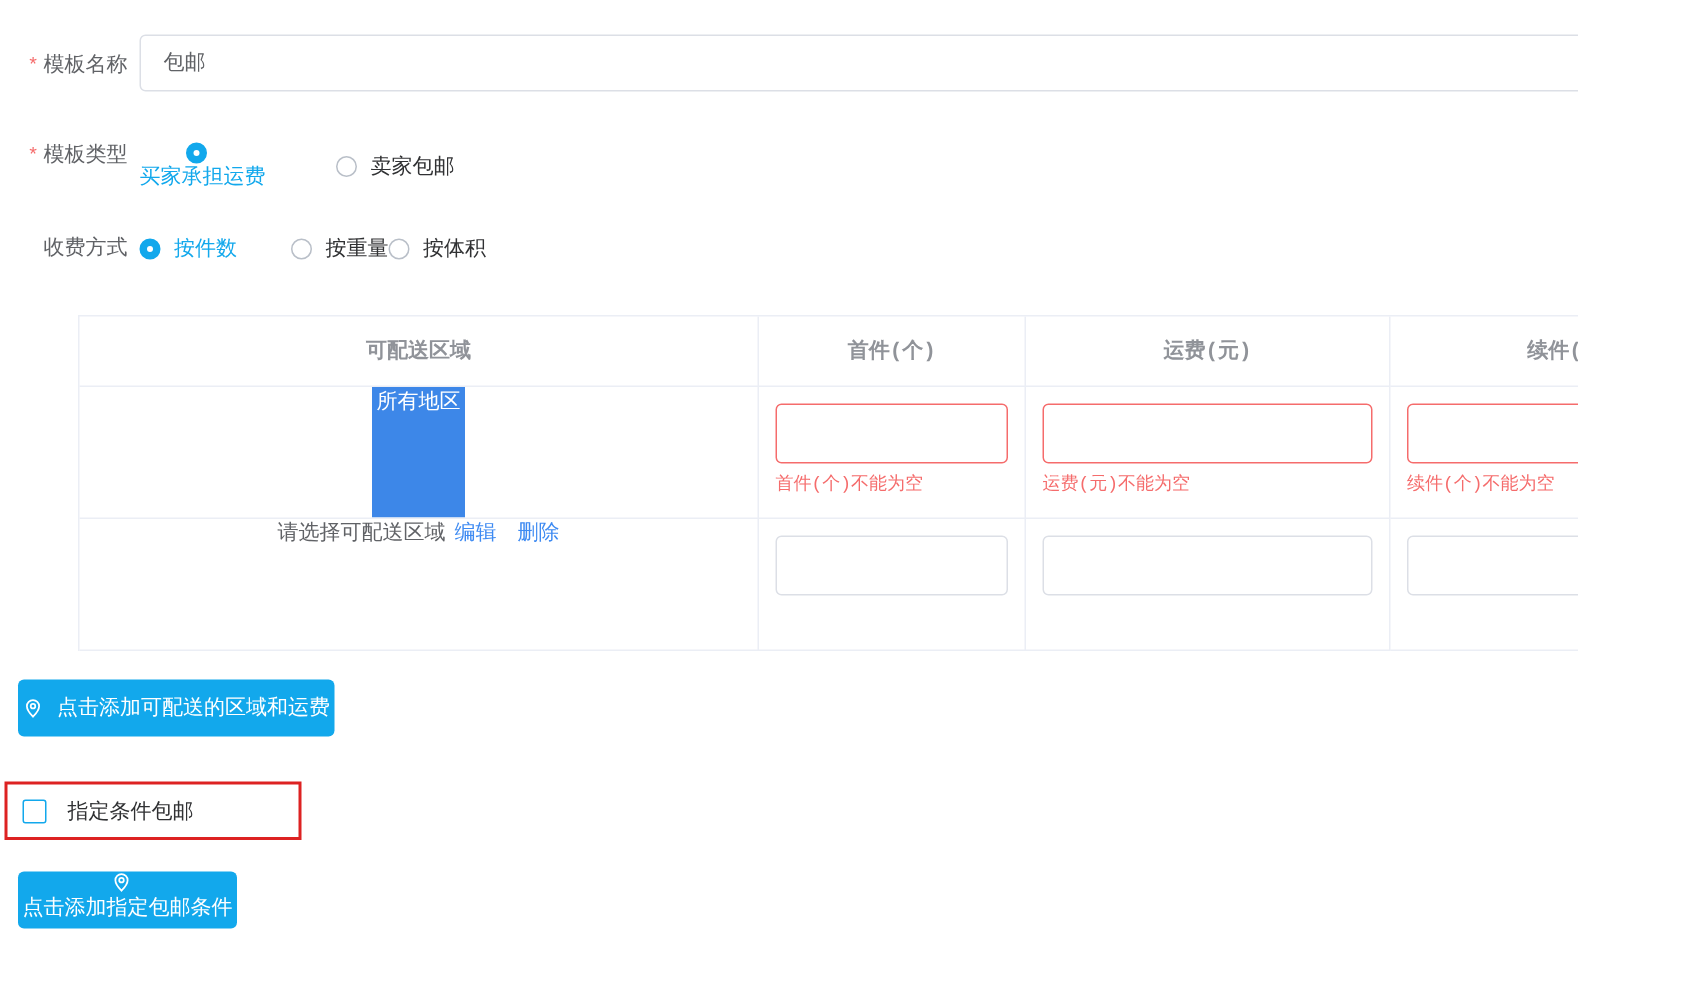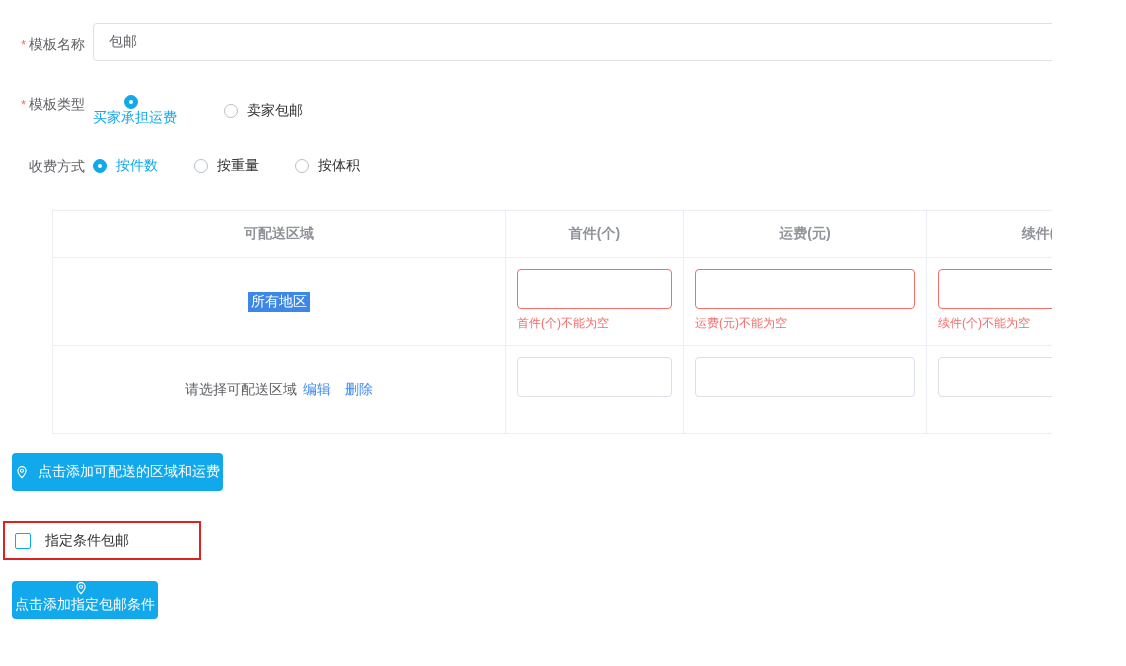--- a/index.html
+++ b/index.html
@@ -8,20 +8,21 @@
     font-family: "Liberation Sans", "DejaVu Sans", sans-serif;
     font-size: 14px;
     color: #606266;
   }
   .page {
     position: relative;
     width: 1052px;
     height: 666px;
     overflow: hidden;
     background: #fff;
+    font-family: Liberation Mono, monospace;
   }
 
   
   .field-label {
     position: absolute;
     left: 0; width: 85px;
     text-align: right;
     color: #606266;
     line-height: 16px;
     white-space: nowrap;
@@ -89,21 +90,21 @@
   .cell {
     border-right: 1px solid #ebeef5;
     border-bottom: 1px solid #ebeef5;
     overflow: hidden;
   }
   .th {
     display: flex; align-items: center; justify-content: center;
     color: #909399; font-weight: bold;
   }
   .cell-center {
-    display: flex; align-items: center; justify-content: center;
+    display: flex; justify-content: center;
   }
   .region-selected {
     background: #3d87e8;
     color: #fff;
     padding: 1px 3px;
   }
   .cell-input-wrap { padding: 11px 11px 0 11px; }
   .cell-input {
     display: block;
     width: 100%; height: 40px;
@@ -190,21 +191,21 @@
       <span class="radio-label">卖家包邮</span>
     </div>
   </div>
 
   <div class="field-label" style="top: 158px;"><span>收费方式</span></div>
   <div class="radio-group" style="top: 157px;">
     <div class="radio-item selected" style="margin-right: 36px;">
       <span class="radio-circle"></span>
       <span class="radio-label">按件数</span>
     </div>
-    <div class="radio-item" style="margin-right: 36px;">
+    <div class="radio-item" style="">
       <span class="radio-circle"></span>
       <span class="radio-label">按重量</span>
     </div>
     <div class="radio-item">
       <span class="radio-circle"></span>
       <span class="radio-label">按体积</span>
     </div>
   </div>
 
   <div class="freight-table">

